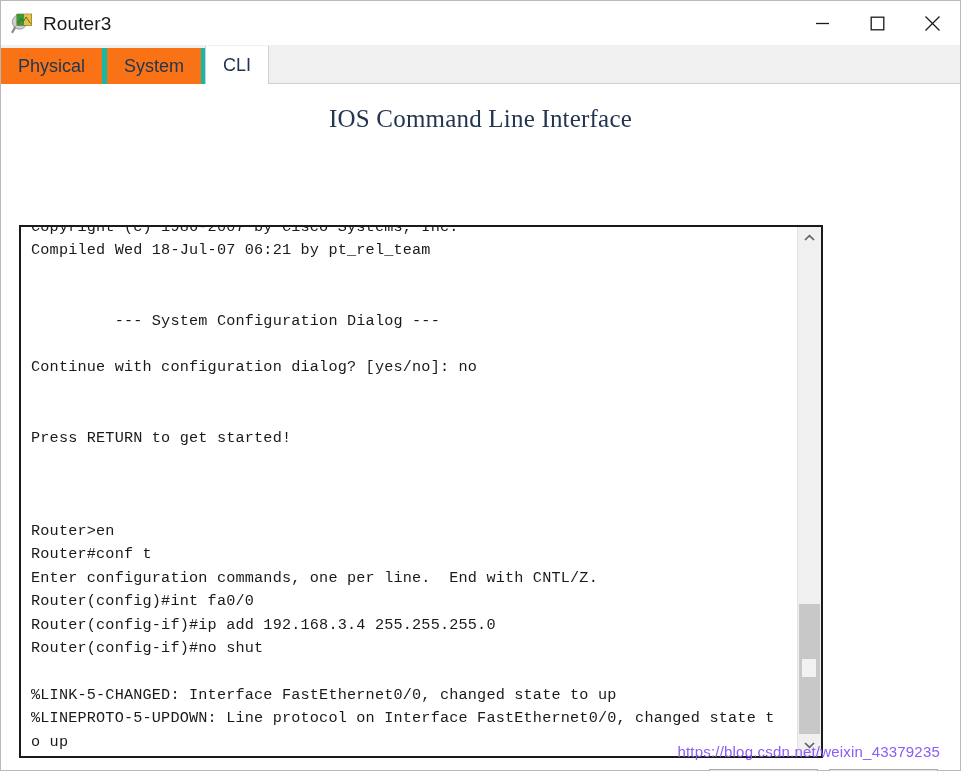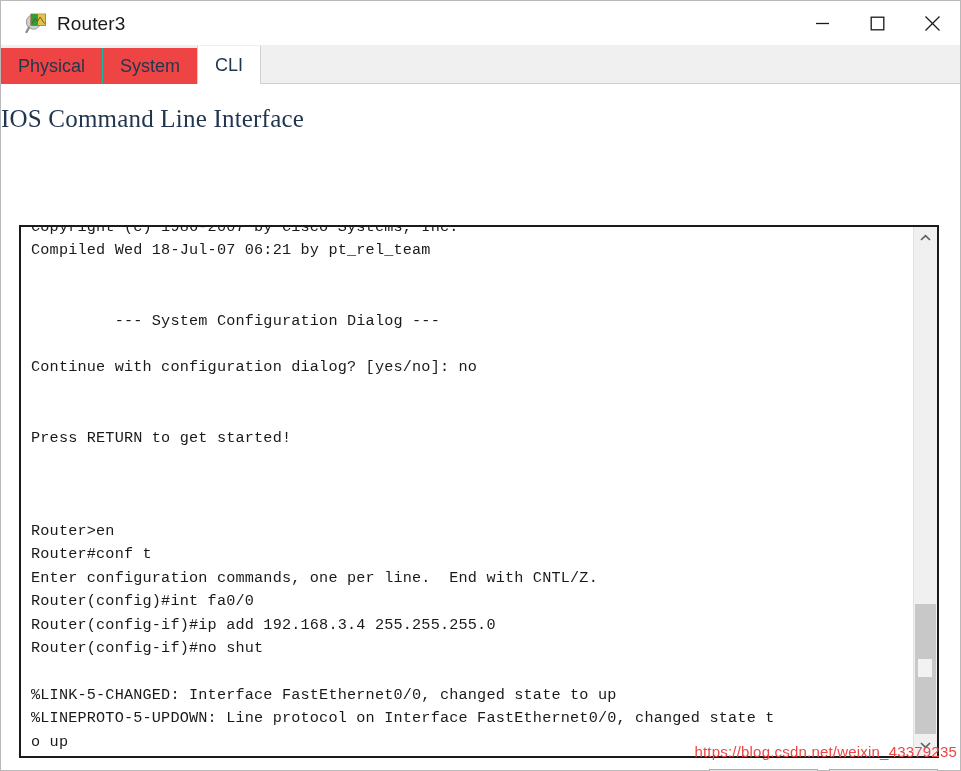--- a/index.html
+++ b/index.html
@@ -32,21 +32,21 @@
     height: 44px;
     min-height: 44px;
     background: #ffffff;
     display: flex;
     align-items: center;
     position: relative;
   }
   #title-left {
     display: flex;
     align-items: center;
-    padding-left: 23px;
+    padding-left: 9px;
     gap: 9px;
   }
   #app-icon {
     width: 24px;
     height: 24px;
     position: relative;
     flex: 0 0 auto;
   }
   #title-text {
     font-size: 19px;
@@ -90,22 +90,22 @@
     background: #cfcfcf;
   }
   .tab {
     position: relative;
     height: 36px;
     display: flex;
     align-items: center;
     padding: 0 17px;
     font-size: 18px;
     color: #23364f;
-    background: #ef4444;
-    border-right: 1px solid #14b8a6;
+    background: #f97316;
+    border-right: 5px solid #14b8a6;
     box-sizing: border-box;
     z-index: 2;
     cursor: default;
     font-family: "Liberation Sans", sans-serif;
   }
   .tab.active {
     background: #ffffff;
     height: 38px;
     border-right: 1px solid #d0d0d0;
     border-left: 1px solid #d0d0d0;
@@ -121,35 +121,35 @@
   }
 
   
   #content {
     flex: 1;
     background: #ffffff;
     position: relative;
   }
 
   #cli-heading {
-    text-align: left;
+    text-align: center;
     font-family: "Liberation Serif", serif;
     font-size: 25px;
     color: #23364f;
     padding-top: 21px;
     line-height: 1;
     letter-spacing: 0.2px;
   }
 
   
   #terminal-wrap {
     position: absolute;
     left: 18px;
     top: 140px;
-    width: 920px;
+    width: 804px;
     height: 533px;
     border: 2px solid #1a1a1a;
     box-sizing: border-box;
     background: #ffffff;
     display: flex;
     overflow: hidden;
   }
   #terminal-text {
     flex: 1;
     overflow: hidden;
@@ -242,24 +242,24 @@
     color: #23364f;
     font-family: "Liberation Sans", sans-serif;
     cursor: default;
     padding: 0;
     line-height: 33px;
     text-align: center;
   }
 
   #watermark {
     position: absolute;
-    right: 3px;
+    right: 20px;
     bottom: 10px;
     font-size: 15px;
-    color: #ef4444;
+    color: #8b5cf6;
     font-family: "Liberation Sans", sans-serif;
     letter-spacing: 0.2px;
     user-select: none;
   }
 </style>
 </head>
 <body>
 
 <div id="window">
 

